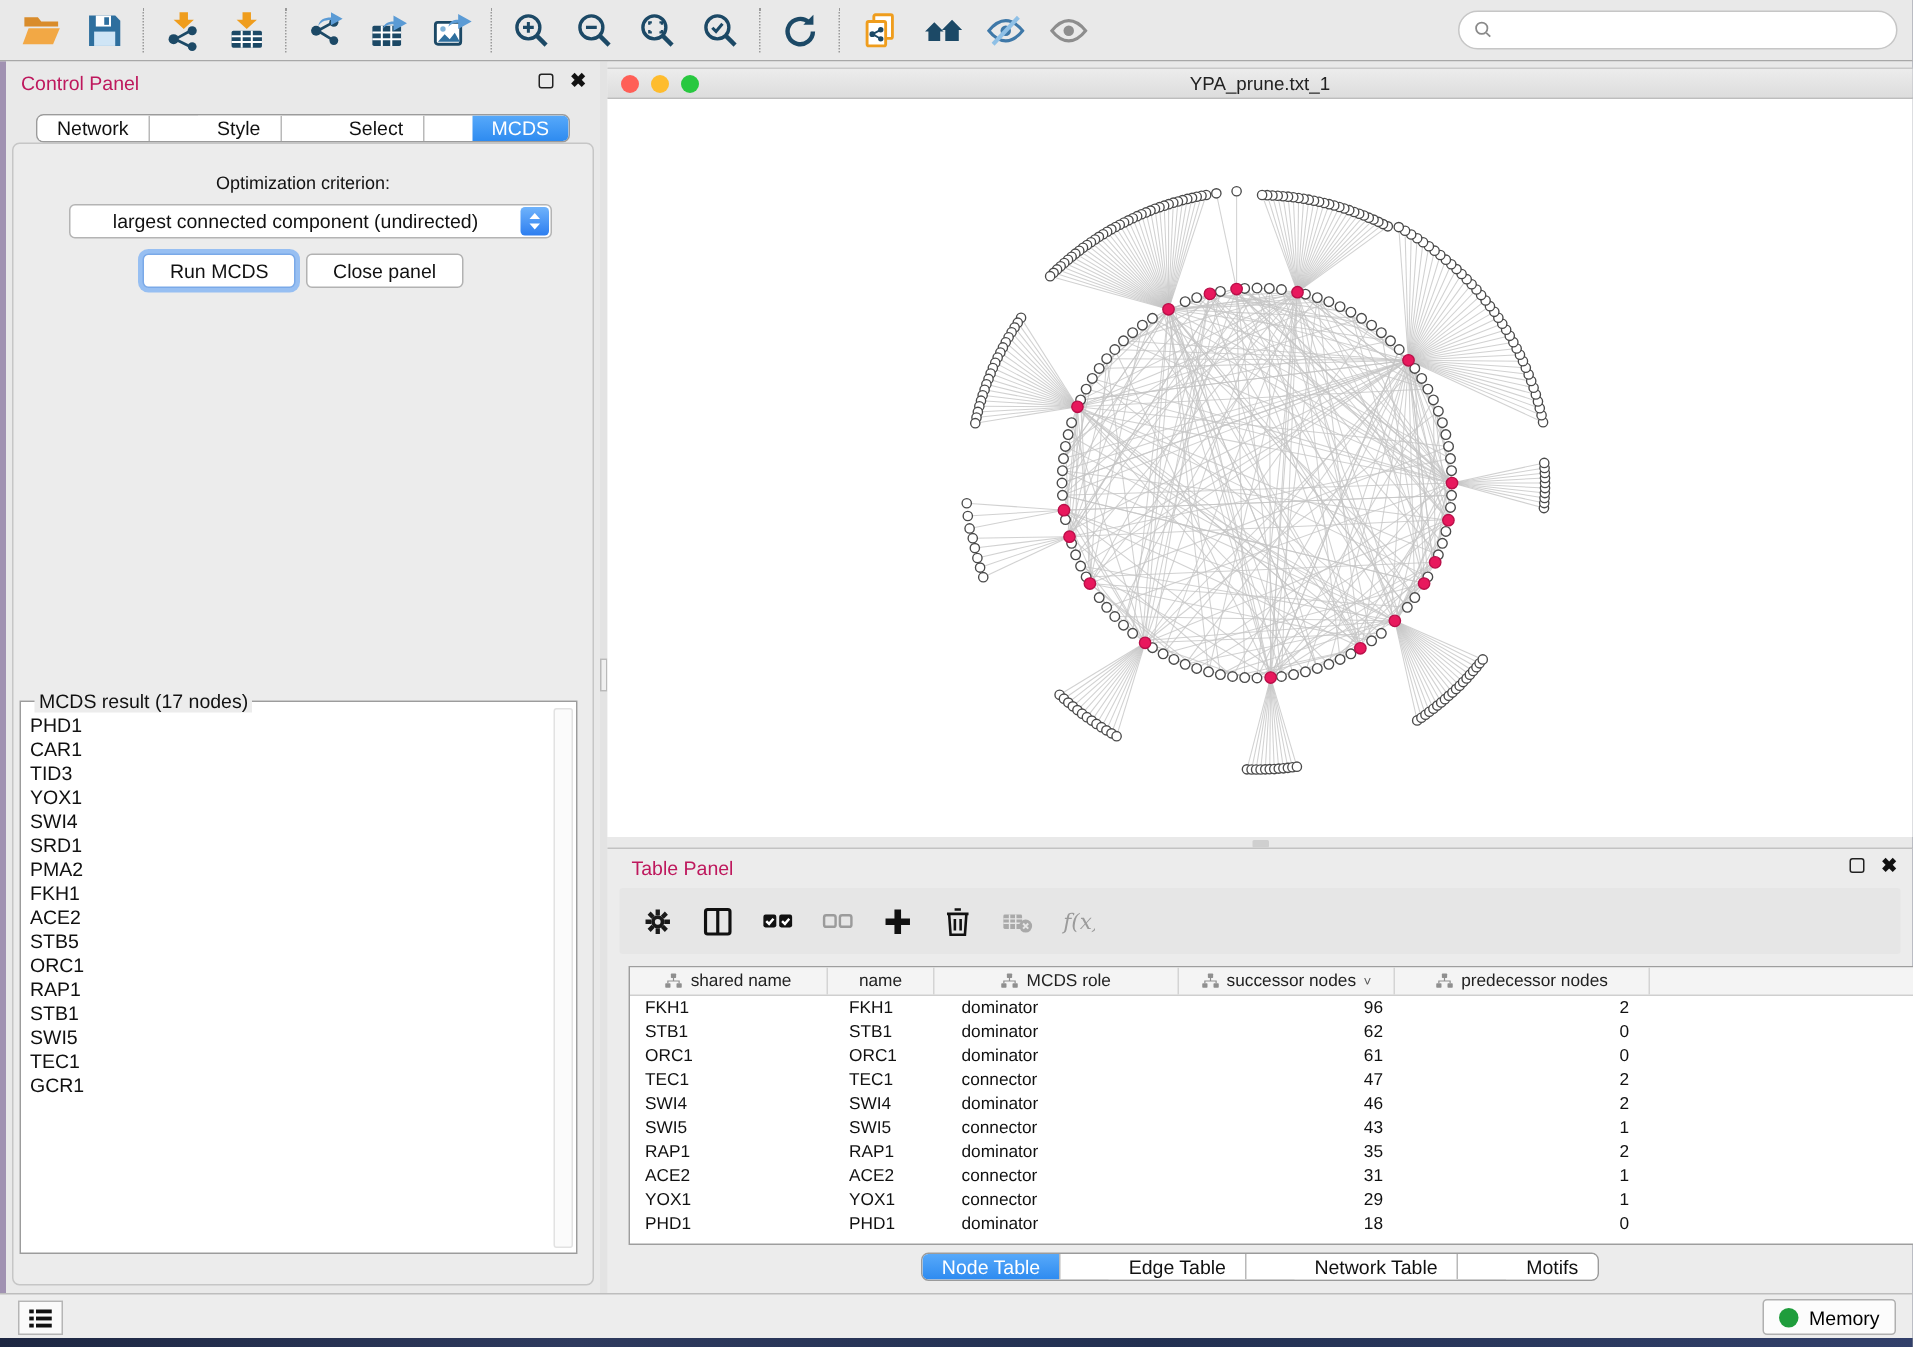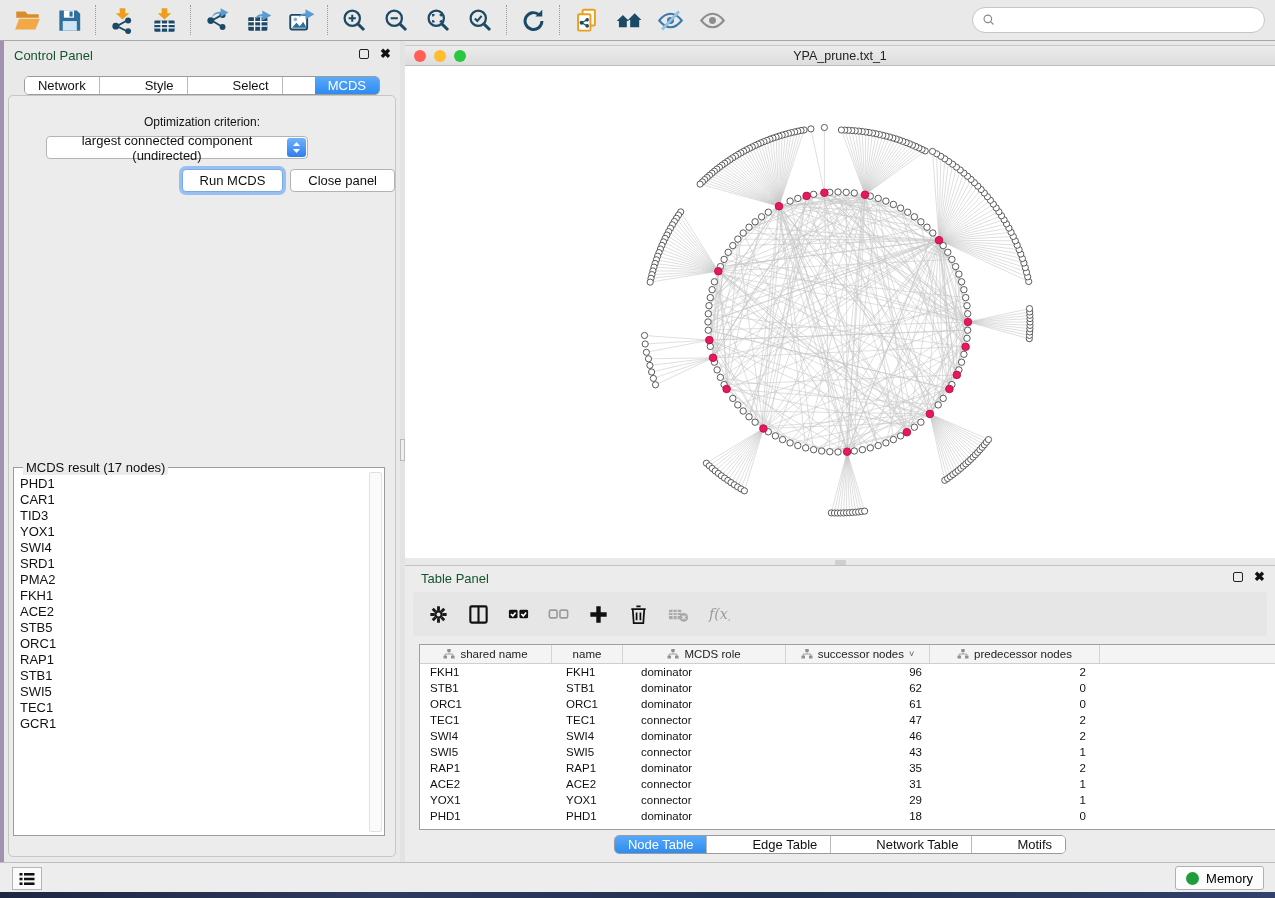--- a/index.html
+++ b/index.html
@@ -27,41 +27,41 @@
                      border:1px solid #b5b5b5; display:flex; align-items:center; justify-content:center; cursor:pointer; }
   .memory-btn { position:absolute; right:11px; top:3px; height:24px; background:#fcfcfc; border:1px solid #b0b0b0;
                 border-radius:3px; display:flex; align-items:center; padding:0 10px; gap:7px; font-size:13px; cursor:pointer; }
   .memory-dot { width:13px; height:13px; border-radius:50%; background:#1f9d3c; }
   .desktop-strip { position:absolute; left:0; top:892px; width:1275px; height:6px;
                    background:linear-gradient(90deg,#1d2742,#2e3a5e 30%,#223051 60%,#32406a); }
 
   
   .control-panel { position:absolute; left:4px; top:41px; width:396px; height:821px; background:#e9e9e9; }
   .cp-header { position:absolute; left:0; top:0; width:100%; height:26px; }
-  .panel-title { position:absolute; left:10px; top:7px; font-size:13px; color:#14532d; }
+  .panel-title { position:absolute; left:10px; top:7px; font-size:13px; color:#be185d; }
   .win-icons { position:absolute; right:8px; top:6px; display:flex; gap:9px; }
   .win-icons .wi { width:13px; height:13px; display:flex; align-items:center; justify-content:center; cursor:pointer; }
   .float-sq { width:10px; height:10px; border:1.6px solid #222; border-radius:2px; }
   .close-x { font-size:13px; font-weight:bold; color:#111; line-height:1; }
   .seg-tabs { display:flex; border:1px solid #9b9b9b; border-radius:5px; overflow:hidden; background:#fff; height:19px;gap:32px; }
   .seg-tab { font-size:13px; color:#111; background:#fff; border:none; border-right:1px solid #b9b9b9;
              padding:1px 13px; cursor:pointer; line-height:16px; }
   .seg-tab:last-child { border-right:none; }
   .seg-tab.sel { background:linear-gradient(#57a9fa,#2e8bf0); color:#fff; }
   .cp-tabrow { position:absolute; left:0; top:35px; width:100%; display:flex; justify-content:center; }
   .cp-content { position:absolute; left:4px; right:4px; top:54px; bottom:5px; background:#ececec;
                 border:1px solid #c6c6c6; border-radius:5px; }
   .opt-label { position:absolute; left:0; right:0; top:19px; text-align:center; font-size:12px; color:#111; }
-  .dropdown { position:absolute; left:37px; top:40px; width:262px; height:23px; background:#fff;
+  .dropdown { position:absolute; left:37px; top:40px; width:322px; height:23px; background:#fff;
               border:1px solid #b4b4b4; border-radius:4px; display:flex; align-items:center; cursor:pointer; }
   .dropdown .dd-val { flex:1; text-align:center; font-size:13px; color:#111; }
   .dd-stepper { width:19px; height:19px; margin-right:1px; border-radius:3px;
                 background:linear-gradient(#6fb3fb,#2d7ef0); display:flex; flex-direction:column;
                 align-items:center; justify-content:center; gap:1px; }
-  .btn-row { position:absolute; left:0; right:0; top:73px; display:flex; justify-content:flex-end; gap:7px; }
+  .btn-row { position:absolute; left:0; right:0; top:73px; display:flex; justify-content:center; gap:7px; }
   .cp-btn { font-size:13px; color:#111; background:#fff; border:1px solid #b2b2b2; border-radius:4px;
             padding:3px 17px; cursor:pointer; }
   .cp-btn.focus { box-shadow:0 0 0 3px rgba(106,168,246,.65); border-color:#7aa9e8; }
   .mcds-box { position:absolute; left:4px; right:10px; top:371px; height:369px; border:1px solid #9c9c9c;
               background:#fff; }
   .mcds-legend { position:absolute; left:9px; top:-8px; background:#ececec; padding:0 3px; font-size:13px; color:#111; }
   .mcds-list { position:absolute; left:6px; top:8px; right:18px; bottom:4px; overflow:hidden;
                font-size:13px; line-height:16px; color:#111; }
   .mcds-scroll { position:absolute; right:2px; top:4px; bottom:3px; width:13px; background:#fbfbfb;
                  border:1px solid #e2e2e2; border-radius:2px; }

